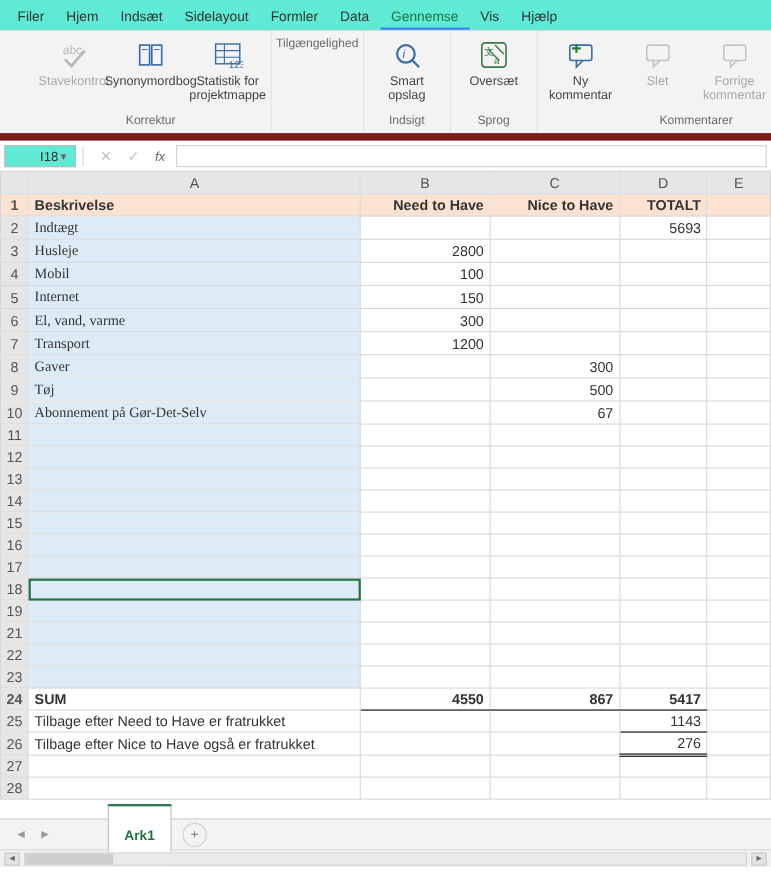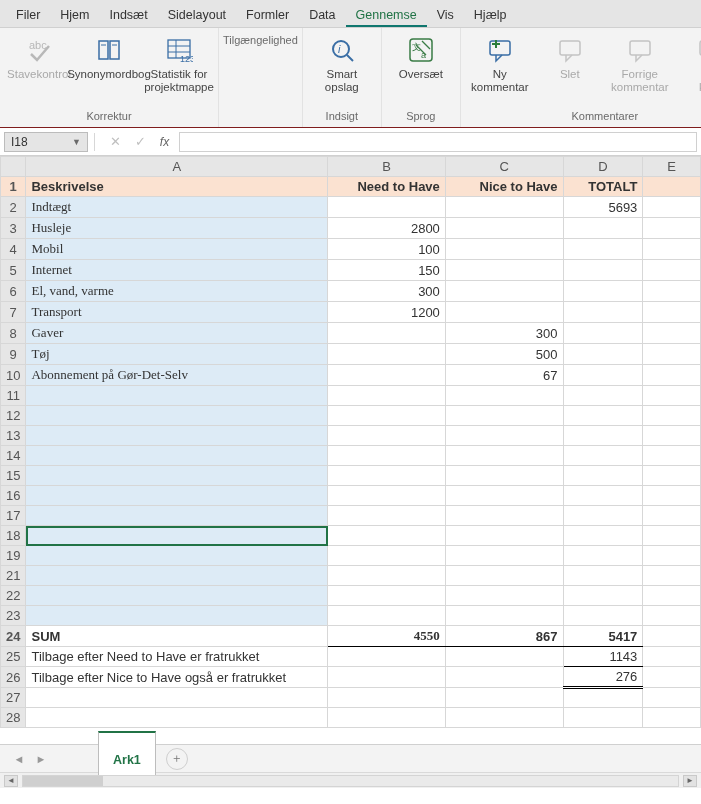--- a/index.html
+++ b/index.html
@@ -1,30 +1,30 @@
 <!DOCTYPE html>
 <html><head>
 <meta charset="utf-8">
 <style>
   * { box-sizing: border-box; }
   html, body { margin:0; padding:0; font-family: "Segoe UI", Arial, sans-serif; font-size:12px; color:#333; background:#fff; width:701px; height:804px; overflow:hidden; }
-  .menubar { display:flex; align-items:flex-end; height:28px; padding:0 6px; border-bottom:1px solid #d0d0d0; background:#e5e5e5; }
+  .menubar { display:flex; align-items:flex-end; height:28px; padding:0 6px; border-bottom:1px solid #d0d0d0; background:#5eead4; }
   .menubar .tab { padding:6px 10px 5px; font-size:12.5px; color:#333; cursor:pointer; }
-  .menubar .tab.active { color:#217346; border-bottom:2px solid #0f766e; padding-bottom:3px; }
-  .ribbon { display:flex; background:#f3f3f3; border-bottom:1px solid #7f1d1d; height:100px; }
+  .menubar .tab.active { color:#217346; border-bottom:2px solid #3b82f6; padding-bottom:3px; }
+  .ribbon { display:flex; background:#f3f3f3; border-bottom:7px solid #7f1d1d; height:100px;padding-left:28px; }
   .group { display:flex; flex-direction:column; align-items:center; justify-content:space-between; padding:4px 4px 2px; border-right:1px solid #e2e2e2; }
   .group-buttons { display:flex; align-items:flex-start; justify-content:center; flex:1; }
   .rbtn { display:flex; flex-direction:column; align-items:center; justify-content:flex-start; width:70px; padding:4px 2px; text-align:center; line-height:1.15; color:#444; cursor:pointer; }
   .rbtn.disabled { color:#a9a9a9; cursor:default; }
   .rbtn .ico { width:28px; height:28px; margin-bottom:4px; display:flex; align-items:center; justify-content:center; }
   .rbtn .lbl { font-size:11.5px; white-space:pre-line; }
   .group-title { font-size:11px; color:#6a6a6a; padding:2px 0 3px; }
   .group:last-child { border-right:none; }
   .namebar { display:flex; align-items:center; height:28px; border-bottom:1px solid #d0d0d0; background:#fff; padding:0 4px; gap:6px; }
-  .namebox { width:84px; height:20px; border:1px solid #bcbcbc; display:flex; align-items:center; padding:0 6px; font-size:12px; justify-content:space-between; background:#e5e5e5;}
+  .namebox { width:65px; height:20px; border:1px solid #bcbcbc; display:flex; align-items:center; padding:0 6px; font-size:12px; justify-content:flex-end; background:#5eead4;}
   .namebox .dd { color:#6a6a6a; font-size:9px; }
   .fx-cancel, .fx-ok { color:#bfbfbf; font-size:13px; padding:0 4px; }
   .fx-label { font-style:italic; color:#666; padding:0 4px; }
   .formula-input { flex:1; height:20px; border:1px solid #d0d0d0; border-top:1px solid #d0d0d0; padding:0 6px; background:#fff; }
   .sheet { position:relative; overflow:hidden; height:588px; }
   table.grid { border-collapse:collapse; table-layout:fixed; }
   table.grid th, table.grid td { border:1px solid #d7d7d7; font-size:13px; padding:2px 5px; height:20px; vertical-align:middle; overflow:hidden; white-space:nowrap; }
   table.grid thead th { background:#e6e6e6; font-weight:normal; text-align:center; color:#555; }
   .rowhdr { background:#e6e6e6; text-align:center; color:#555; font-weight:normal; width:24px; }
   .corner { background:#e6e6e6; width:24px; }
@@ -385,21 +385,21 @@
           <td class="rowhdr">23</td>
           <td class="colA"></td>
           <td class="colB"></td>
           <td class="colC"></td>
           <td class="colD"></td>
           <td class="colE"></td>
         </tr>
         <tr class="sumRow">
           <td class="rowhdr">24</td>
           <td class="colA">SUM</td>
-          <td class="colB" style="border-top: 1.5px solid rgb(0, 0, 0); border-bottom: 1.5px solid rgb(0, 0, 0); font-family: Liberation Serif, serif;">4550</td>
+          <td class="colB" style="border-top: 1.5px solid rgb(0, 0, 0); border-bottom: 1.5px solid rgb(0, 0, 0);">4550</td>
           <td class="colC" style="border-top: 1.5px solid rgb(0, 0, 0); border-bottom: 1.5px solid rgb(0, 0, 0);">867</td>
           <td class="colD" style="border-top: 1.5px solid rgb(0, 0, 0); border-bottom: 1.5px solid rgb(0, 0, 0);">5417</td>
           <td class="colE"></td>
         </tr>
         <tr class="r25">
           <td class="rowhdr">25</td>
           <td class="colA">Tilbage efter Need to Have er fratrukket</td>
           <td class="colB"></td>
           <td class="colC"></td>
           <td class="colD" style="border-top: 1.5px solid rgb(0, 0, 0); border-bottom: 1.5px solid rgb(0, 0, 0);">1143</td>

